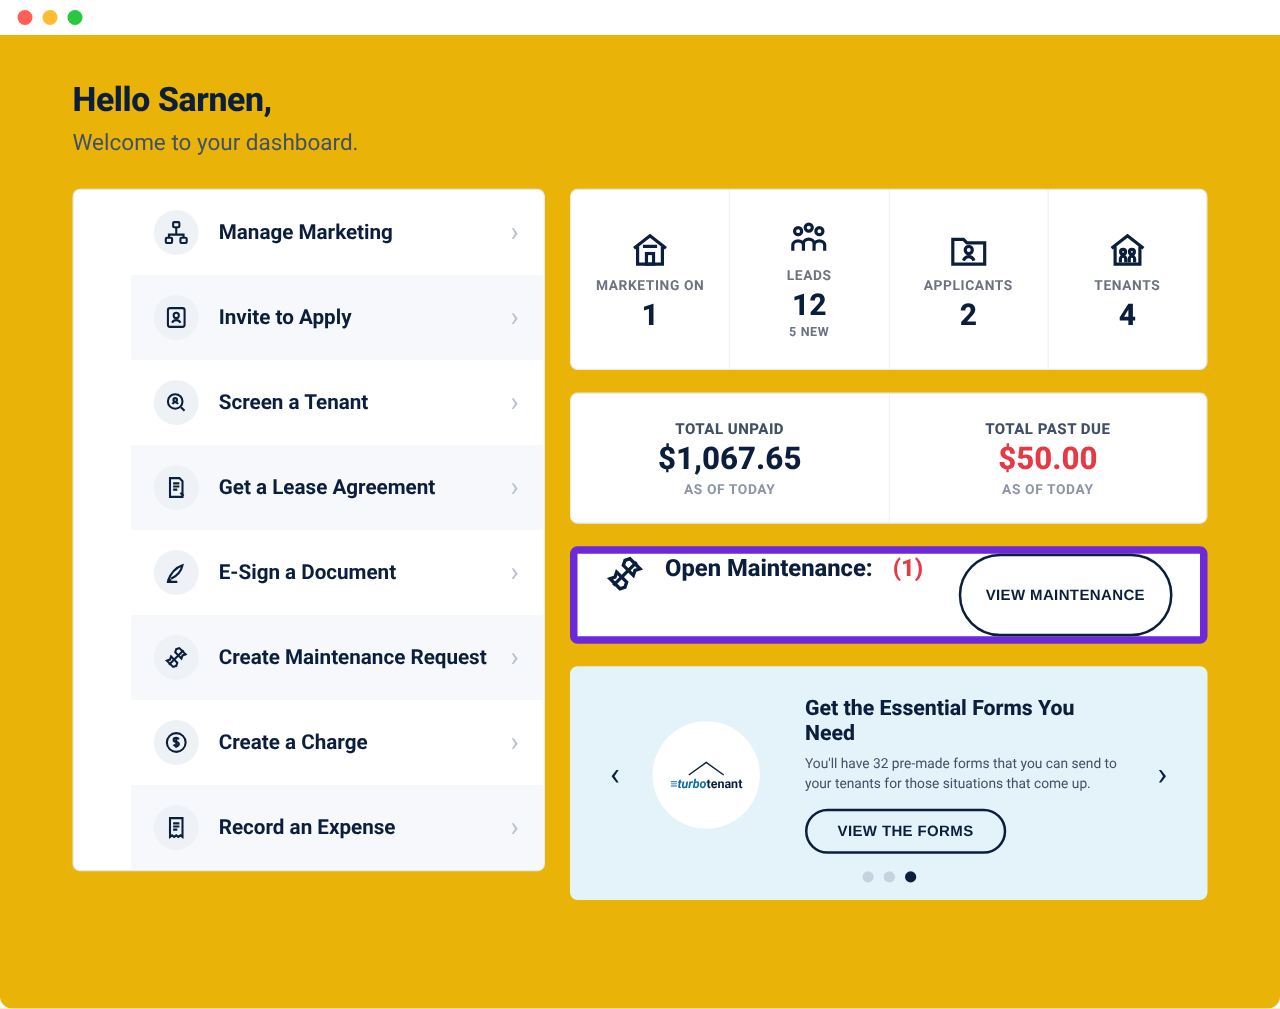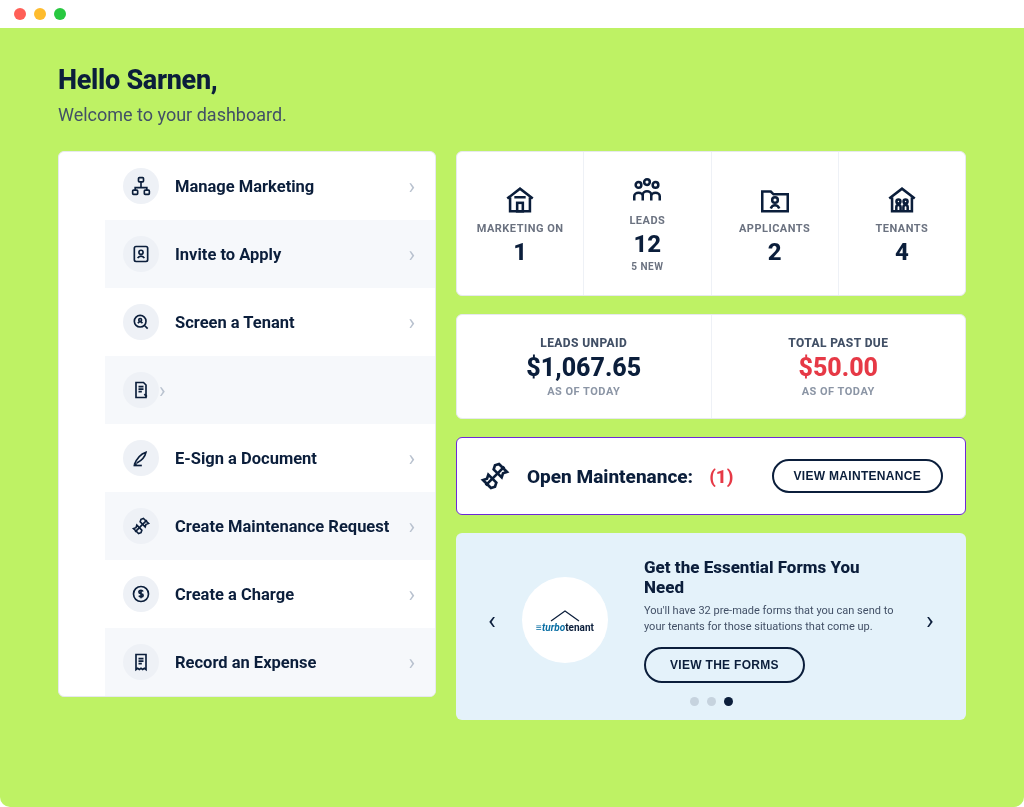--- a/index.html
+++ b/index.html
@@ -22,21 +22,21 @@
     align-items: center;
     padding-left: 14px;
     background: #fff;
   }
   .traffic { display:flex; gap:8px; }
   .dot { width:12px; height:12px; border-radius:50%; }
   .dot.red { background:#ff5f57; }
   .dot.yellow { background:#febc2e; }
   .dot.green { background:#28c840; }
   .content {
-    background:#bef264;
+    background:#eab308;
     height: calc(807px - 28px);
     padding: 36px 58px 30px 58px;
   }
   .greet-title {
     font-size: 27px;
     font-weight: 800;
     color:#0b1e3b;
     letter-spacing: -0.3px;
   }
   .greet-sub {
@@ -125,25 +125,24 @@
   .total:last-child { border-right:none; }
   .total-label { font-size:12px; font-weight:800; color:#425066; letter-spacing:0.4px; }
   .total-val { font-size:25px; font-weight:800; }
   .total-val.navy { color:#0b1e3b; }
   .total-val.red { color:#e63946; }
   .total-asof { font-size:11px; font-weight:700; color:#8b95a5; letter-spacing:0.5px; }
 
   
   .maint {
     background:#fff;
-    border:1px solid #6d28d9;
+    border:6px solid #6d28d9;
     border-radius:6px;
     height:78px;
     display:flex;
-    align-items:center;
     padding: 0 22px;
     gap:16px;
   }
   .maint-title { font-size:19px; font-weight:800; color:#0b1e3b; }
   .maint-count { color:#e63946; font-weight:800; font-size:19px; }
   .maint-btn {
     margin-left:auto;
     border:2px solid #0b1e3b;
     color:#0b1e3b;
     background:transparent;
@@ -272,20 +271,21 @@
           </div>
 
           <div class="action-item">
             <div class="action-icon">
               <svg width="20" height="20" viewBox="0 0 24 24" fill="none" stroke="currentColor" stroke-width="2">
                   <path d="M6 3h9l3 3v15H6z"></path>
                   <path d="M9 8h6M9 11h6M9 14h4"></path>
                   <path d="M16 17l3 3"></path>
                 </svg>
             </div>
+            <div class="action-label">Get a Lease Agreement</div>
             <div class="chev">›</div>
           </div>
 
           <div class="action-item">
             <div class="action-icon">
               <svg width="20" height="20" viewBox="0 0 24 24" fill="none" stroke="currentColor" stroke-width="2">
                   <path d="M4 20c3-8 8-13 14-15-1 5-5 10-11 13"></path>
                   <path d="M4 20l3-1"></path>
                   <path d="M3 21h10"></path>
                 </svg>
@@ -372,21 +372,21 @@
                 <circle cx="14.5" cy="13" r="1.4"></circle>
                 <path d="M8 19v-2c0-1 .8-1.5 1.5-1.5s1.5.5 1.5 1.5v2M13 19v-2c0-1 .8-1.5 1.5-1.5s1.5.5 1.5 1.5v2"></path>
               </svg>
             <div class="stat-label">TENANTS</div>
             <div class="stat-val">4</div>
           </div>
         </div>
 
         <div class="totals">
           <div class="total">
-            <div class="total-label">LEADS UNPAID</div>
+            <div class="total-label">TOTAL UNPAID</div>
             <div class="total-val navy">$1,067.65</div>
             <div class="total-asof">AS OF TODAY</div>
           </div>
           <div class="total">
             <div class="total-label">TOTAL PAST DUE</div>
             <div class="total-val red">$50.00</div>
             <div class="total-asof">AS OF TODAY</div>
           </div>
         </div>
 

